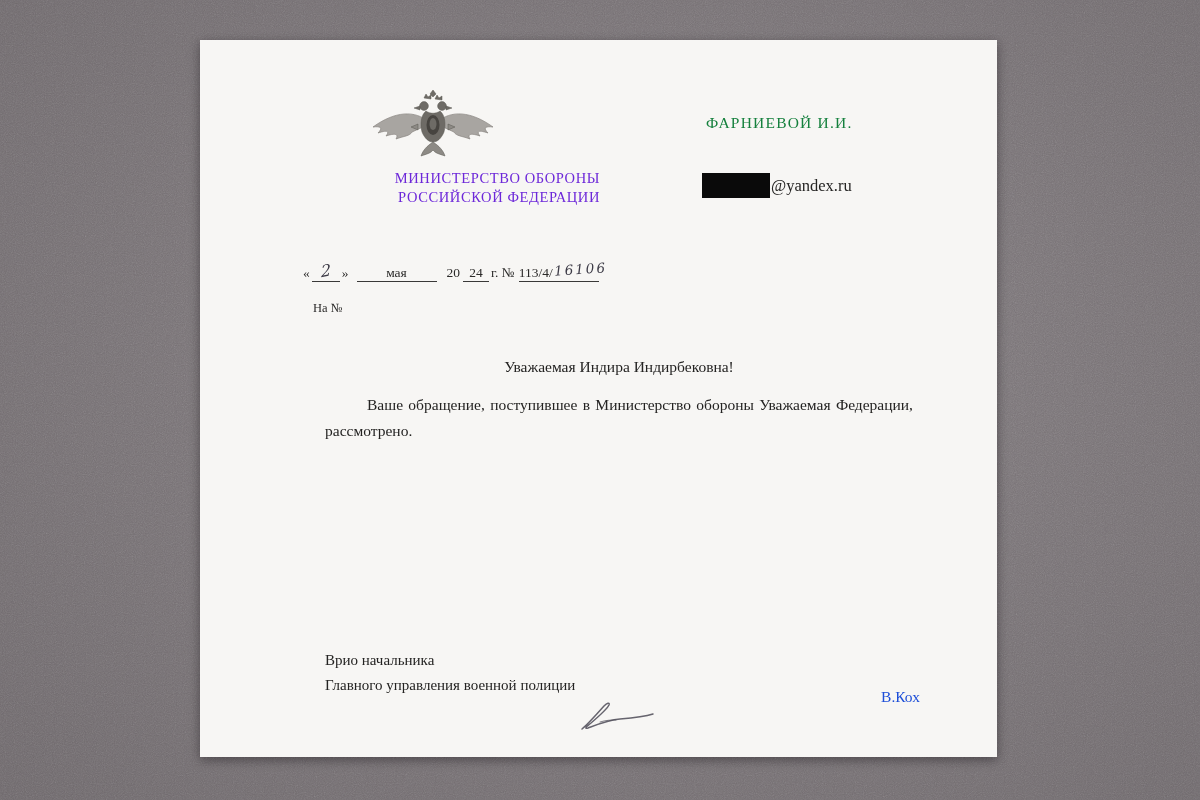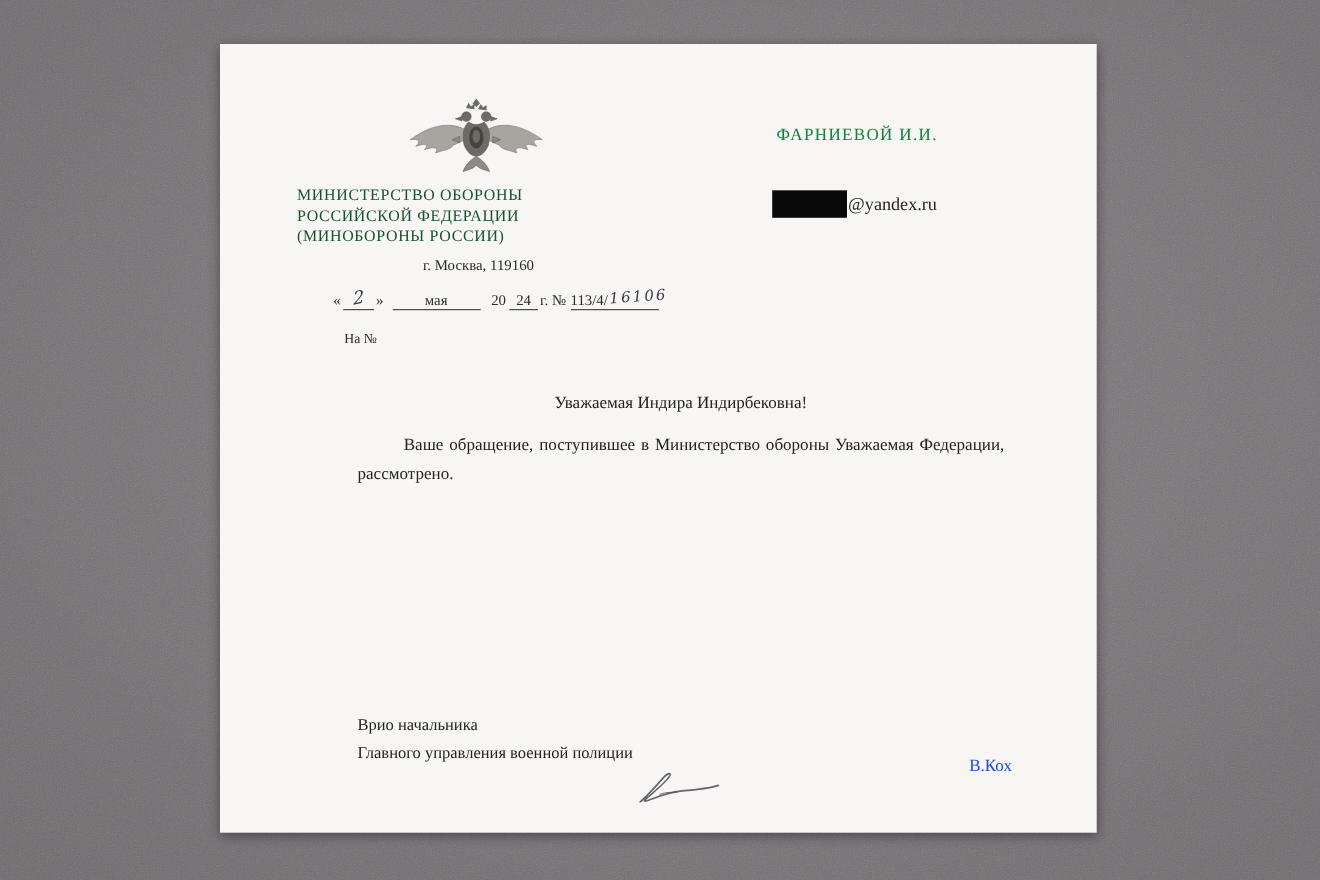--- a/index.html
+++ b/index.html
@@ -32,24 +32,24 @@
     box-shadow: 0 3px 10px rgba(20,16,20,0.45);
     color: #252423;
   }
   
   .emblem {
     position: absolute; left: 169px; top: 44px;
     width: 128px; height: 86px;
   }
   .org-block {
     position: absolute; left: 70px; top: 129px; width: 330px;
-    text-align: left;
+    text-align: right;
     font-size: 14.5px; line-height: 18.5px;
     letter-spacing: 0.6px;
-    color: #14532d;
+    color: #6d28d9;
   }
   .city-line {
     position: absolute; left: 70px; top: 193px; width: 330px;
     text-align: center;
     font-size: 13.5px;
     color: #2b2a29;
   }
   
   .date-row {
     position: absolute; left: 103px; top: 222px;
@@ -178,23 +178,21 @@
         <path d="M49,40 l-7,3 7,3 Z" fill="#8d8a85"></path>
         <path d="M79,40 l7,3 -7,3 Z" fill="#8d8a85"></path>
       </g>
       <ellipse cx="64" cy="41" rx="6.5" ry="10" fill="#474440"></ellipse>
       <ellipse cx="64" cy="40" rx="3.5" ry="6" fill="#6e6b66"></ellipse>
     </svg>
 
     <div class="org-block">
       <div>МИНИСТЕРСТВО ОБОРОНЫ</div>
       <div>РОССИЙСКОЙ ФЕДЕРАЦИИ</div>
-      <div>(МИНОБОРОНЫ РОССИИ)</div>
-    </div>
-    <div class="city-line">г. Москва, 119160</div>
+    </div>
 
     <div class="date-row">
       <span>«</span>
       <span class="u u-day"><span class="hand hand-day">2</span></span>
       <span>»</span>
       <span style="width:8px"></span>
       <span class="u u-month">мая</span>
       <span>20</span>
       <span class="u u-year">24</span>
       <span>г. №</span>

